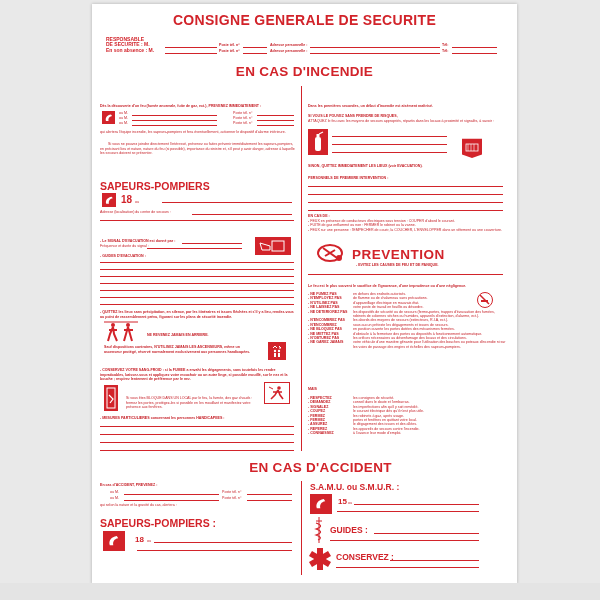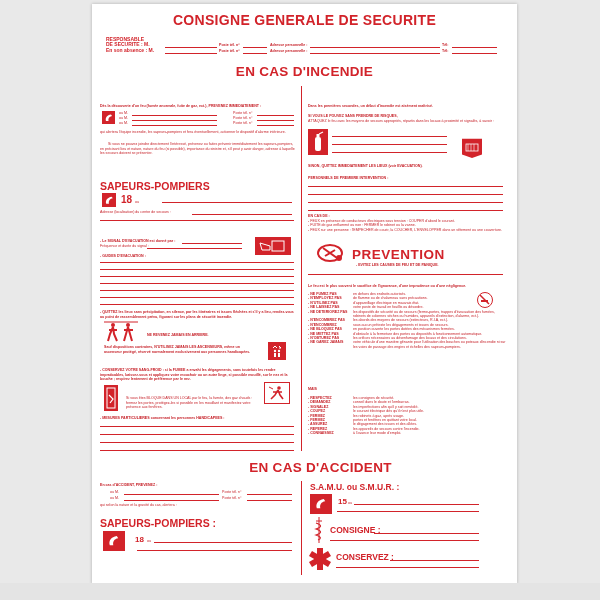--- a/index.html
+++ b/index.html
@@ -320,21 +320,21 @@
   <div class="line" style="left:262px; top:500px; width:125px;"></div>
   <div class="line" style="left:245px; top:507px; width:142px;"></div>
 
   <div class="abs" style="left:222px; top:513px; width:10px; height:26px;">
     <svg width="10" height="26" viewBox="0 0 10 26">
         <path d="M5 0 V26" stroke="#d2232a" stroke-width="1"></path>
         <path d="M2 6 C8 8 8 10 2 12 C8 14 8 16 2 18 C8 20 7 22 4 23" stroke="#d2232a" stroke-width="1.2" fill="none"></path>
         <path d="M2 4 H8" stroke="#d2232a" stroke-width="1"></path>
       </svg>
   </div>
-  <div class="abs h3" style="left:238px; top:521px; font-size:8.5px;">CONSIGNE :</div>
+  <div class="abs h3" style="left:238px; top:521px; font-size:8.5px;">GUIDES :</div>
   <div class="line" style="left:282px; top:529px; width:105px;"></div>
   <div class="line" style="left:238px; top:536px; width:149px;"></div>
 
   <div class="abs" style="left:217px; top:544px; width:22px; height:22px;">
     <svg width="22" height="22" viewBox="0 0 22 22">
         <g fill="#d2232a">
           <rect x="8" y="0" width="6" height="22"></rect>
           <rect x="8" y="0" width="6" height="22" transform="rotate(60 11 11)"></rect>
           <rect x="8" y="0" width="6" height="22" transform="rotate(-60 11 11)"></rect>
         </g>

